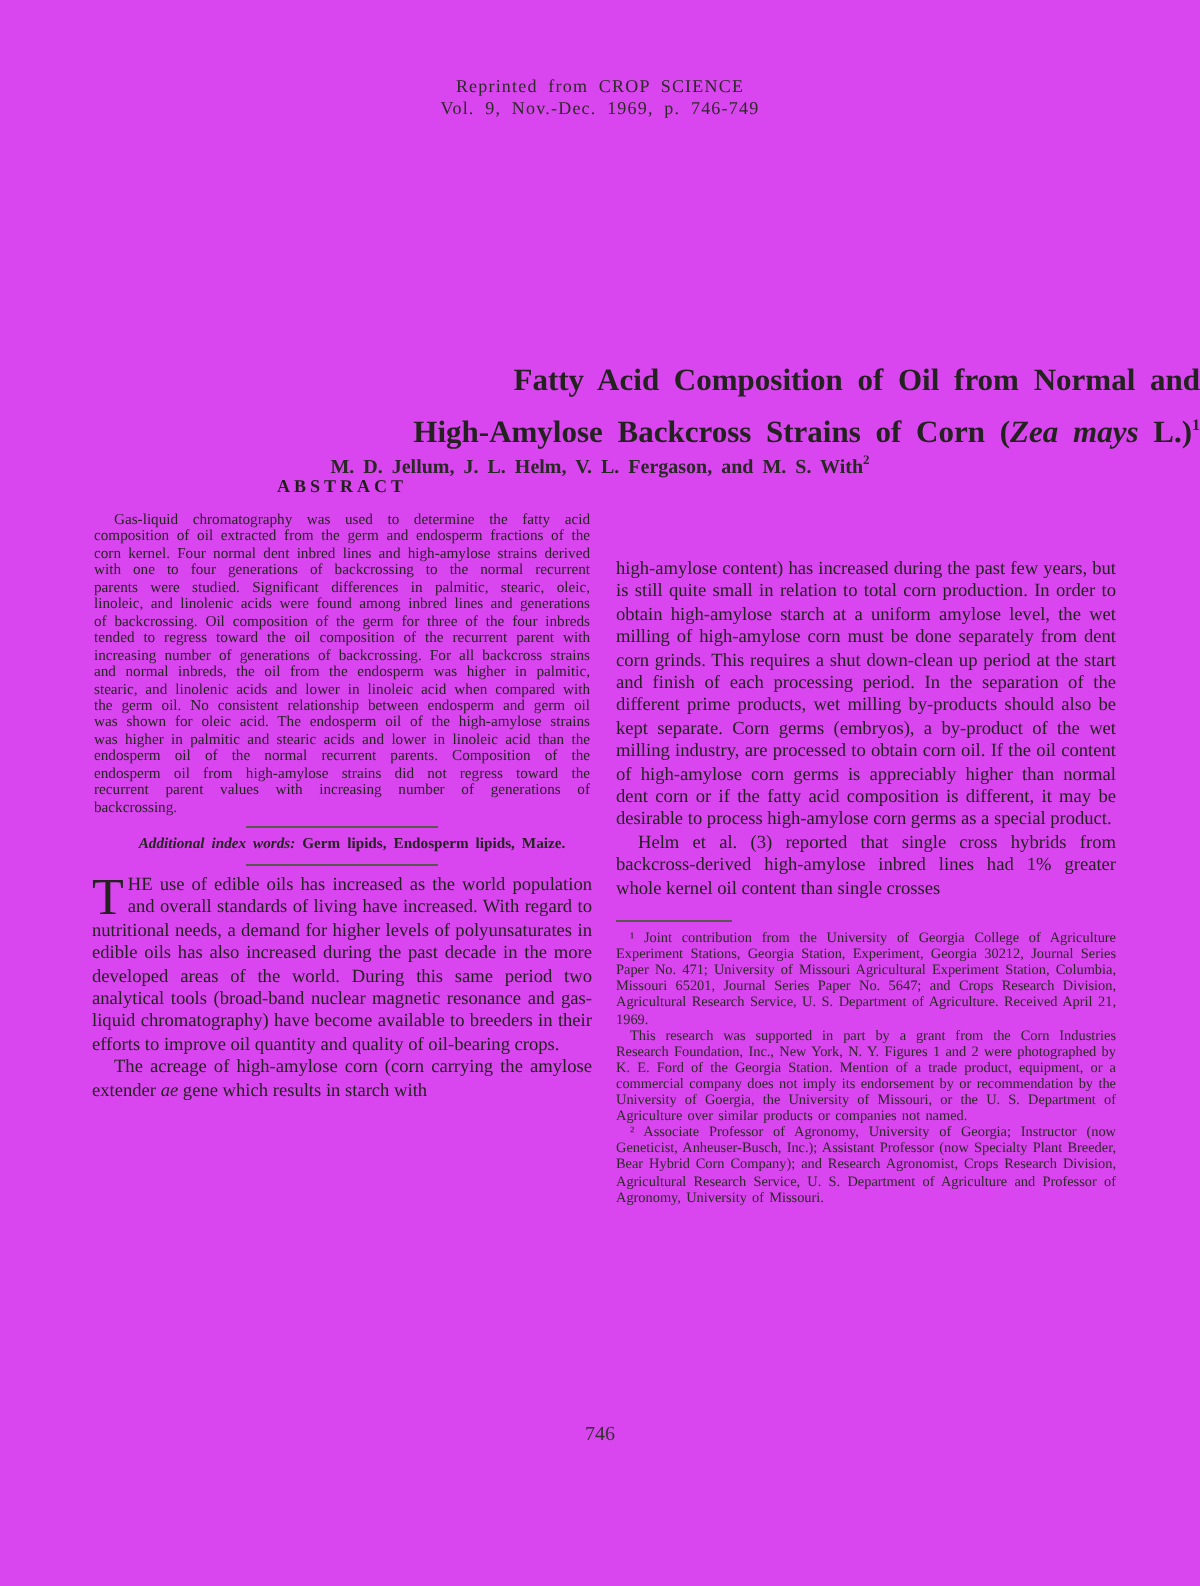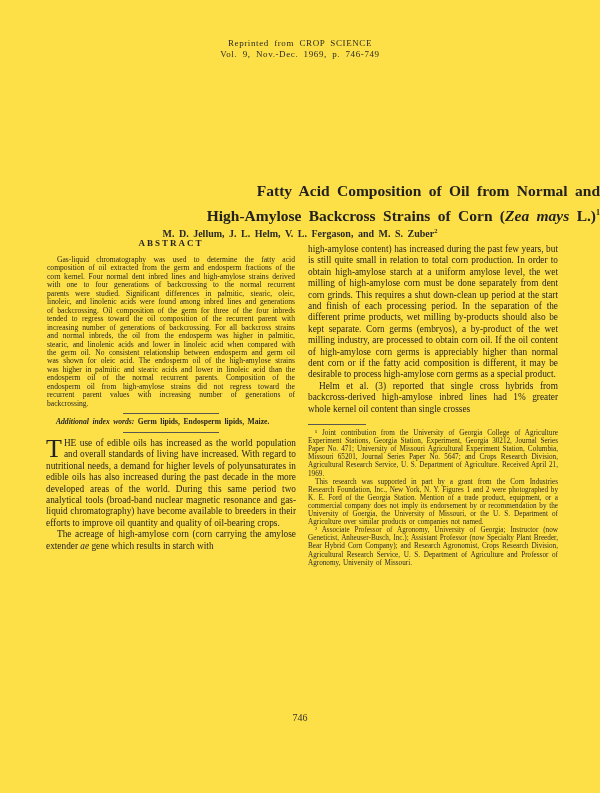--- a/index.html
+++ b/index.html
@@ -6,21 +6,21 @@
   body {
     width:600px; height:793px;
     background:#fcfdfb;
     font-family:"Liberation Serif", serif;
     color:#211f1c;
     -webkit-font-smoothing:antialiased;
   }
   .page {
     position:relative;
     width:600px; height:793px;
-    background:#fde047;
+    background:#d946ef;
     overflow:hidden;
   }
   .reprint-header {
     position:absolute; top:38px; left:0; right:0;
     text-align:center;
     font-size:9px; line-height:11px;
     letter-spacing:0.6px; word-spacing:2.5px;
     color:#2c2a27;
   }
   .title {
@@ -66,37 +66,38 @@
     border-top:1px solid #5a5650;
     margin:5px auto 4px auto;
   }
   .index-words {
     margin:1px 0 0 0;
     font-size:7.6px; font-weight:bold;
     line-height:8.8px;
     text-indent:10px;
     word-spacing:1.6px;
     color:#262422;
+    text-align:center;
   }
   .body-text {
     margin:0;
     font-size:9.3px;
     line-height:11.4px;
     text-align:justify;
     color:#242220;
   }
   .first-body { margin-top:5px; }
   .indent { text-indent:11px; }
   .dropcap {
     float:left;
     font-size:26px; line-height:20px;
     padding:1px 2px 0 0;
     font-weight:normal;
   }
-  .col-right { padding-top:8px; }
+  .col-right { padding-top:8px;margin-top:36px; }
   .footnote-rule {
     width:58px;
     border-top:1px solid #5a5650;
     margin:9px 0 4px 0;
   }
   .footnote {
     margin:0;
     font-size:7.2px;
     line-height:8.1px;
     text-align:justify;
@@ -121,21 +122,21 @@
     <div>Reprinted from CROP SCIENCE</div>
     <div>Vol. 9, Nov.-Dec. 1969, p. 746-749</div>
   </div>
 
   <h1 class="title">
     <span>Fatty Acid Composition of Oil from Normal and</span><br>
     <span>High-Amylose Backcross Strains of Corn (</span><i>Zea mays</i><span> L.)</span><sup>1</sup>
   </h1>
 
   <div class="authors">
-    <span>M. D. Jellum, J. L. Helm, V. L. Fergason, and M. S. Zuber</span><sup>2</sup>
+    <span>M. D. Jellum, J. L. Helm, V. L. Fergason, and M. S. With</span><sup>2</sup>
   </div>
 
   <div class="columns">
 
     <div class="col">
       <div class="abstract-heading">ABSTRACT</div>
       <p class="abstract-body">Gas-liquid chromatography was used to determine the fatty acid composition of oil extracted from the germ and endosperm fractions of the corn kernel. Four normal dent inbred lines and high-amylose strains derived with one to four generations of backcrossing to the normal recurrent parents were studied. Significant differences in palmitic, stearic, oleic, linoleic, and linolenic acids were found among inbred lines and generations of backcrossing. Oil composition of the germ for three of the four inbreds tended to regress toward the oil composition of the recurrent parent with increasing number of generations of backcrossing. For all backcross strains and normal inbreds, the oil from the endosperm was higher in palmitic, stearic, and linolenic acids and lower in linoleic acid when compared with the germ oil. No consistent relationship between endosperm and germ oil was shown for oleic acid. The endosperm oil of the high-amylose strains was higher in palmitic and stearic acids and lower in linoleic acid than the endosperm oil of the normal recurrent parents. Composition of the endosperm oil from high-amylose strains did not regress toward the recurrent parent values with increasing number of generations of backcrossing.</p>
       <div class="rule"></div>
       <p class="index-words"><i>Additional index words:</i><span> Germ lipids, Endosperm lipids, Maize.</span></p>
       <div class="rule"></div>

